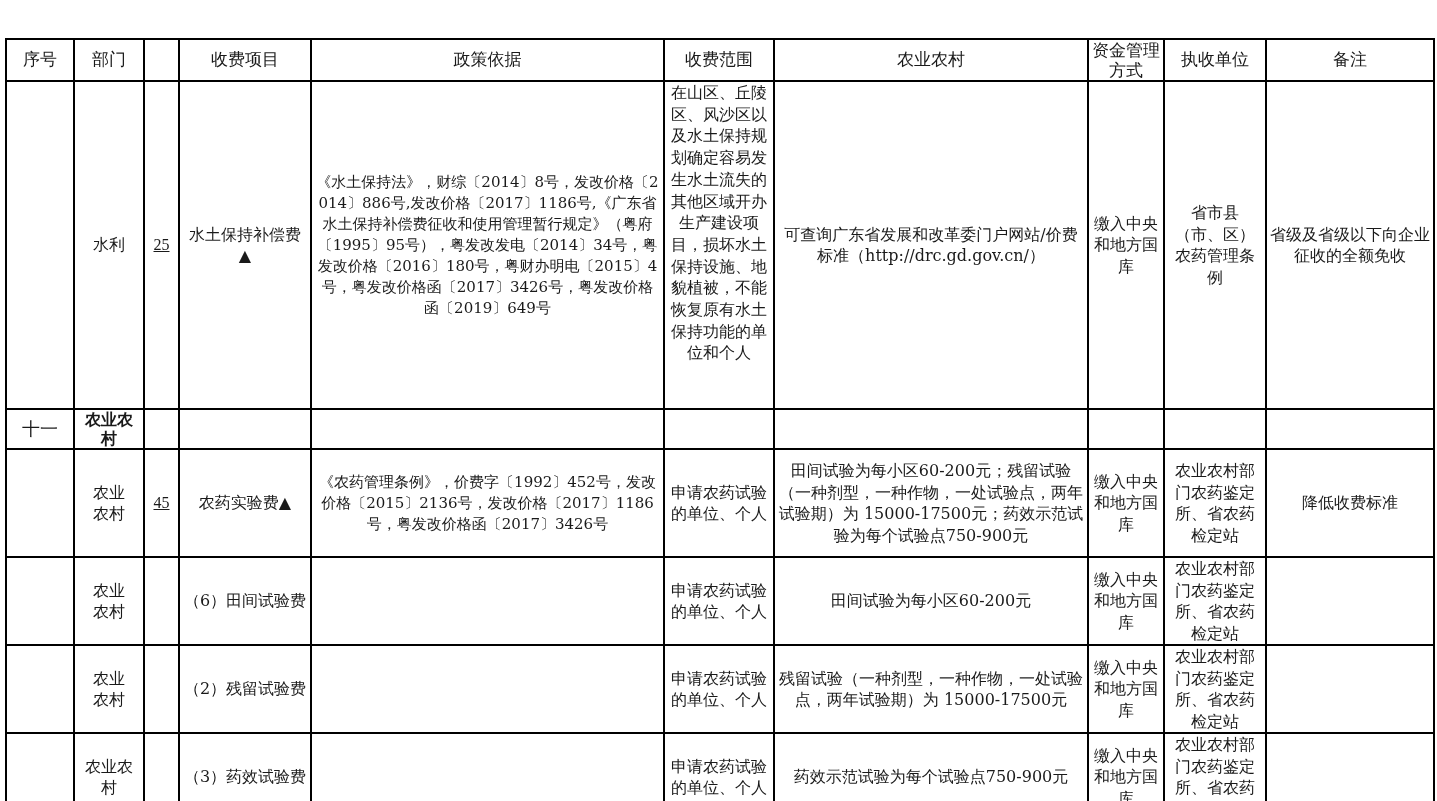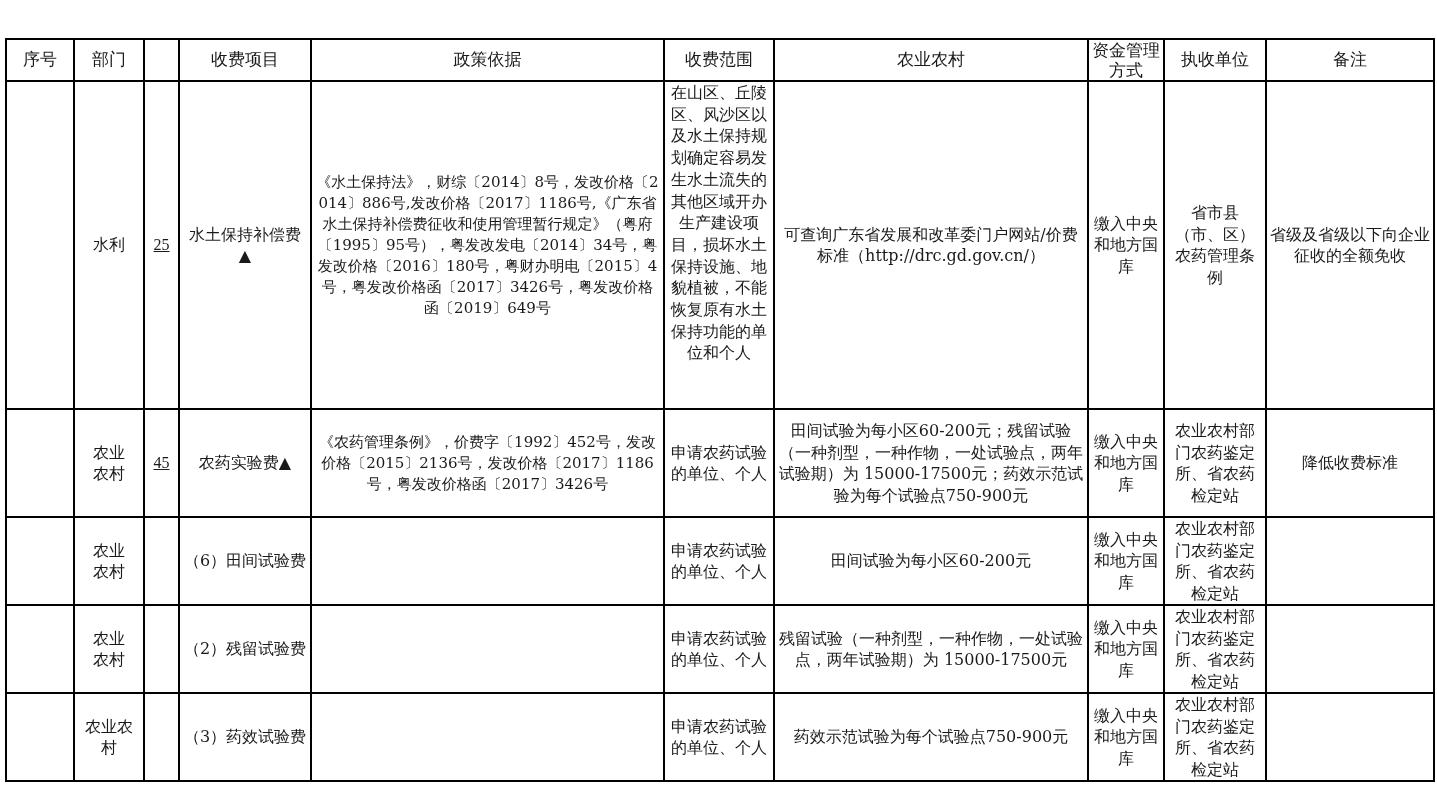--- a/index.html
+++ b/index.html
@@ -82,20 +82,32 @@
       <td class="c num">25</td>
       <td class="l sans"><span>水土保持补偿费</span><span class="tri">▲</span></td>
       <td class="l policy">《水土保持法》，财综〔2014〕8号，发改价格〔2014〕886号,发改价格〔2017〕1186号,《广东省水土保持补偿费征收和使用管理暂行规定》（粤府〔1995〕95号），粤发改发电〔2014〕34号，粤发改价格〔2016〕180号，粤财办明电〔2015〕4号，粤发改价格函〔2017〕3426号，粤发改价格函〔2019〕649号</td>
       <td class="c top scope">在山区、丘陵区、风沙区以及水土保持规划确定容易发生水土流失的其他区域开办生产建设项目，损坏水土保持设施、地貌植被，不能恢复原有水土保持功能的单位和个人</td>
       <td class="l">可查询广东省发展和改革委门户网站/价费标准（http://drc.gd.gov.cn/）</td>
       <td class="l sans">缴入中央和地方国库</td>
       <td class="l">省市县（市、区）农药管理条例</td>
       <td class="l">省级及省级以下向企业征收的全额免收</td>
     </tr>
 
+    <tr class="r2">
+      <td class="c sans" style="font-size:18px">十一</td>
+      <td class="c sans" style="line-height:19px;font-weight:bold">农业农村</td>
+      <td></td>
+      <td></td>
+      <td></td>
+      <td></td>
+      <td></td>
+      <td></td>
+      <td></td>
+      <td></td>
+    </tr>
 
     <tr class="r3">
       <td class="c"></td>
       <td class="c sans" style="padding:0 12px">农业农村</td>
       <td class="c num">45</td>
       <td class="l sans"><span>农药实验费</span><span class="tri">▲</span></td>
       <td class="l policy">《农药管理条例》，价费字〔1992〕452号，发改价格〔2015〕2136号，发改价格〔2017〕1186号，粤发改价格函〔2017〕3426号</td>
       <td class="c">申请农药试验的单位、个人</td>
       <td class="l">田间试验为每小区60-200元；残留试验（一种剂型，一种作物，一处试验点，两年试验期）为 15000-17500元；药效示范试验为每个试验点750-900元</td>
       <td class="l sans">缴入中央和地方国库</td>

